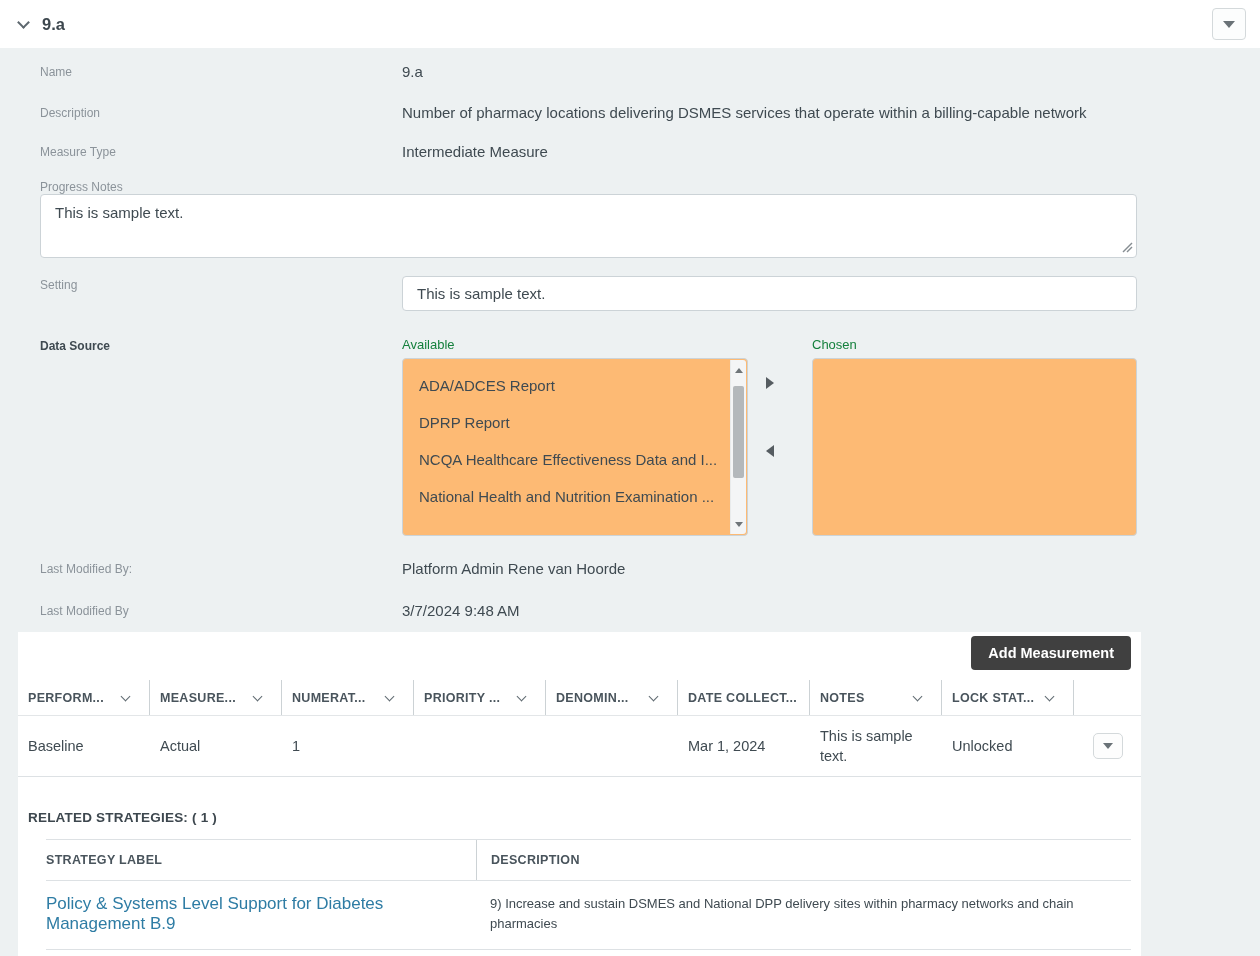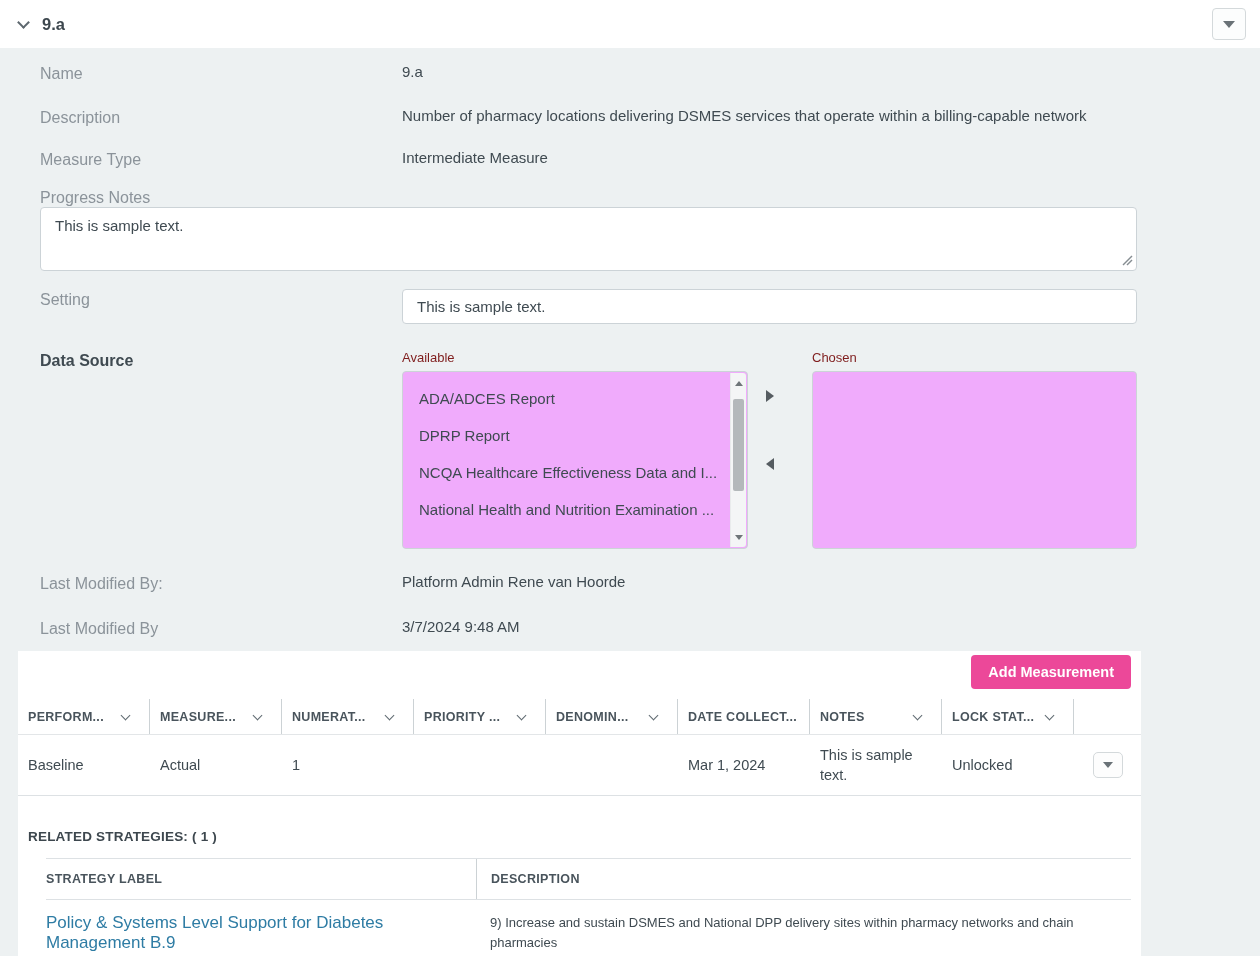--- a/index.html
+++ b/index.html
@@ -14,21 +14,21 @@
   .top-bar { height:48px; background:#ffffff; display:flex; align-items:center; padding:0 14px 0 19px; }
   .chev-down { width:9px; height:9px; border-right:2px solid #5d676e; border-bottom:2px solid #5d676e; transform:rotate(45deg); margin-top:-4px; }
   .panel-title { font-size:16.5px; font-weight:700; margin-left:14px; color:#3d474e; }
   .menu-btn { margin-left:auto; width:34px; height:32px; background:#fcfdfd; border:1px solid #d4d9db; border-radius:4px; display:flex; align-items:center; justify-content:center; cursor:pointer; }
   .tri-down { width:0; height:0; border-left:6px solid transparent; border-right:6px solid transparent; border-top:7px solid #6a7277; }
   .tri-down.small { border-left-width:5px; border-right-width:5px; border-top-width:6px; }
 
   
   .form-sec { padding:15px 123px 13px 40px; }
   .frow { display:flex; }
-  .flabel { width:362px; flex:none; font-size:16px; color:#8b939a; padding-top:2px; }
+  .flabel { width:362px; flex:none; font-size:12px; color:#8b939a; padding-top:2px; }
   .flabel.strong { color:#3f4a51; font-weight:700; }
   .fval { font-size:15px; flex:1; }
   .mb-name { margin-bottom:24px; }
   .mb-desc { margin-bottom:22px; }
   .mb-type { margin-bottom:18px; }
   .mb-notes { margin-bottom:18px;flex-direction:column; }
   .mb-setting { margin-bottom:26px; }
   .mb-ds { margin-bottom:24px; }
   .mb-lmb { margin-bottom:25px; }
 
@@ -42,38 +42,38 @@
   input.setting {
     width:100%; height:35px; background:#fff; border:1px solid #ccd3d7; border-radius:4px;
     padding:0 14px; font-family:inherit; font-size:15px; color:#3f4a51; outline:none;
   }
 
   
   .duallist { flex:1; display:flex; }
   .ds-av { width:346px; flex:none; }
   .ds-mid { width:44px; flex:none; display:flex; flex-direction:column; align-items:center; padding-top:40px; }
   .ds-ch { flex:1;padding-left:20px; }
-  .ds-label { font-size:13px; color:#7f1d1d; margin-bottom:5px; height:16px; }
-  .listbox { background:#f0abfc; border:1px solid #ccd3d7; border-radius:4px; height:178px; position:relative; overflow:hidden; }
+  .ds-label { font-size:13px; color:#15803d; margin-bottom:5px; height:16px; }
+  .listbox { background:#fdba74; border:1px solid #ccd3d7; border-radius:4px; height:178px; position:relative; overflow:hidden; }
   .opts { padding:8px 0; }
   .opt { padding:10px 16px; font-size:15px; color:#3f4a51; white-space:nowrap; overflow:hidden; cursor:default; }
   .scrollbar { position:absolute; top:1px; right:1px; bottom:1px; width:16px; background:#f4f5f6; border-left:1px solid #e9ebec; border-radius:0 3px 3px 0; }
   .sb-btn { position:absolute; left:0; width:16px; height:16px; display:flex; align-items:center; justify-content:center; cursor:pointer; }
   .sb-up { top:2px; } .sb-down { bottom:2px; }
   .tri-up-s { width:0;height:0;border-left:4px solid transparent;border-right:4px solid transparent;border-bottom:5px solid #6f7579; }
   .tri-dn-s { width:0;height:0;border-left:4px solid transparent;border-right:4px solid transparent;border-top:5px solid #6f7579; }
   .sb-thumb { position:absolute; left:2px; right:2px; top:26px; height:92px; background:#b4b8bb; border-radius:2px; cursor:pointer; }
   .tri-right { width:0;height:0;border-top:6px solid transparent;border-bottom:6px solid transparent;border-left:8px solid #555c61; cursor:pointer; }
   .tri-left  { width:0;height:0;border-top:6px solid transparent;border-bottom:6px solid transparent;border-right:8px solid #555c61; margin-top:56px; cursor:pointer; }
 
   
   .card { margin:0 119px 0 18px; background:#ffffff; }
   .sec-title { padding:7px 10px 0; font-size:13.5px; font-weight:700; color:#3d474e; letter-spacing:.2px; }
   .add-row { display:flex; justify-content:flex-end; padding:4px 10px 0; }
-  .btn-teal { background:#ec4899; color:#fff; border:none; border-radius:4px; height:34px; padding:0 17px; font-family:inherit; font-size:14.5px; font-weight:600; cursor:pointer; }
+  .btn-teal { background:#404040; color:#fff; border:none; border-radius:4px; height:34px; padding:0 17px; font-family:inherit; font-size:14.5px; font-weight:600; cursor:pointer; }
 
   .mtable { margin-top:10px; }
   .mhead { display:flex; align-items:stretch; height:36px; border-bottom:1px solid #e3e6e8; }
   .mh { flex:none; width:132px; display:flex; align-items:center; padding:0 20px 0 10px; border-right:1px solid #ccd2d5; font-size:12.5px; font-weight:700; color:#49545c; letter-spacing:.3px; white-space:nowrap; cursor:pointer; }
   .mh .hchev { margin-left:auto; width:7px; height:7px; border-right:1.6px solid #5f6a71; border-bottom:1.6px solid #5f6a71; transform:rotate(45deg); margin-top:-3px; flex:none; }
   .mh.actions-h { flex:1; border-right:none; cursor:default; }
   .mrow { display:flex; align-items:center; min-height:61px; border-bottom:1px solid #dde1e4; font-size:14.5px; }
   .mc { flex:none; width:132px; padding:0 12px 0 10px; }
   .mc.notes-c { line-height:1.4; }
   .mc.actions-c { flex:1; width:auto; display:flex; justify-content:center; padding:0; }

